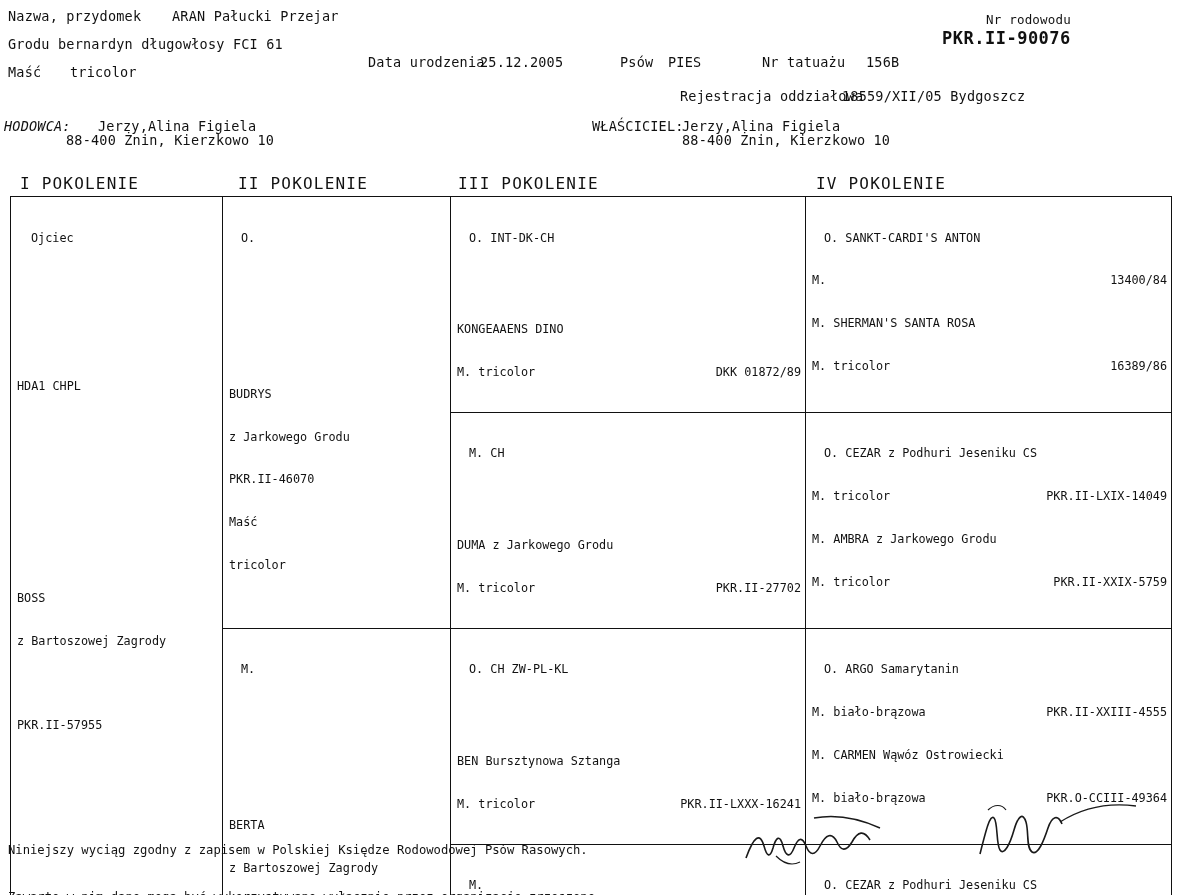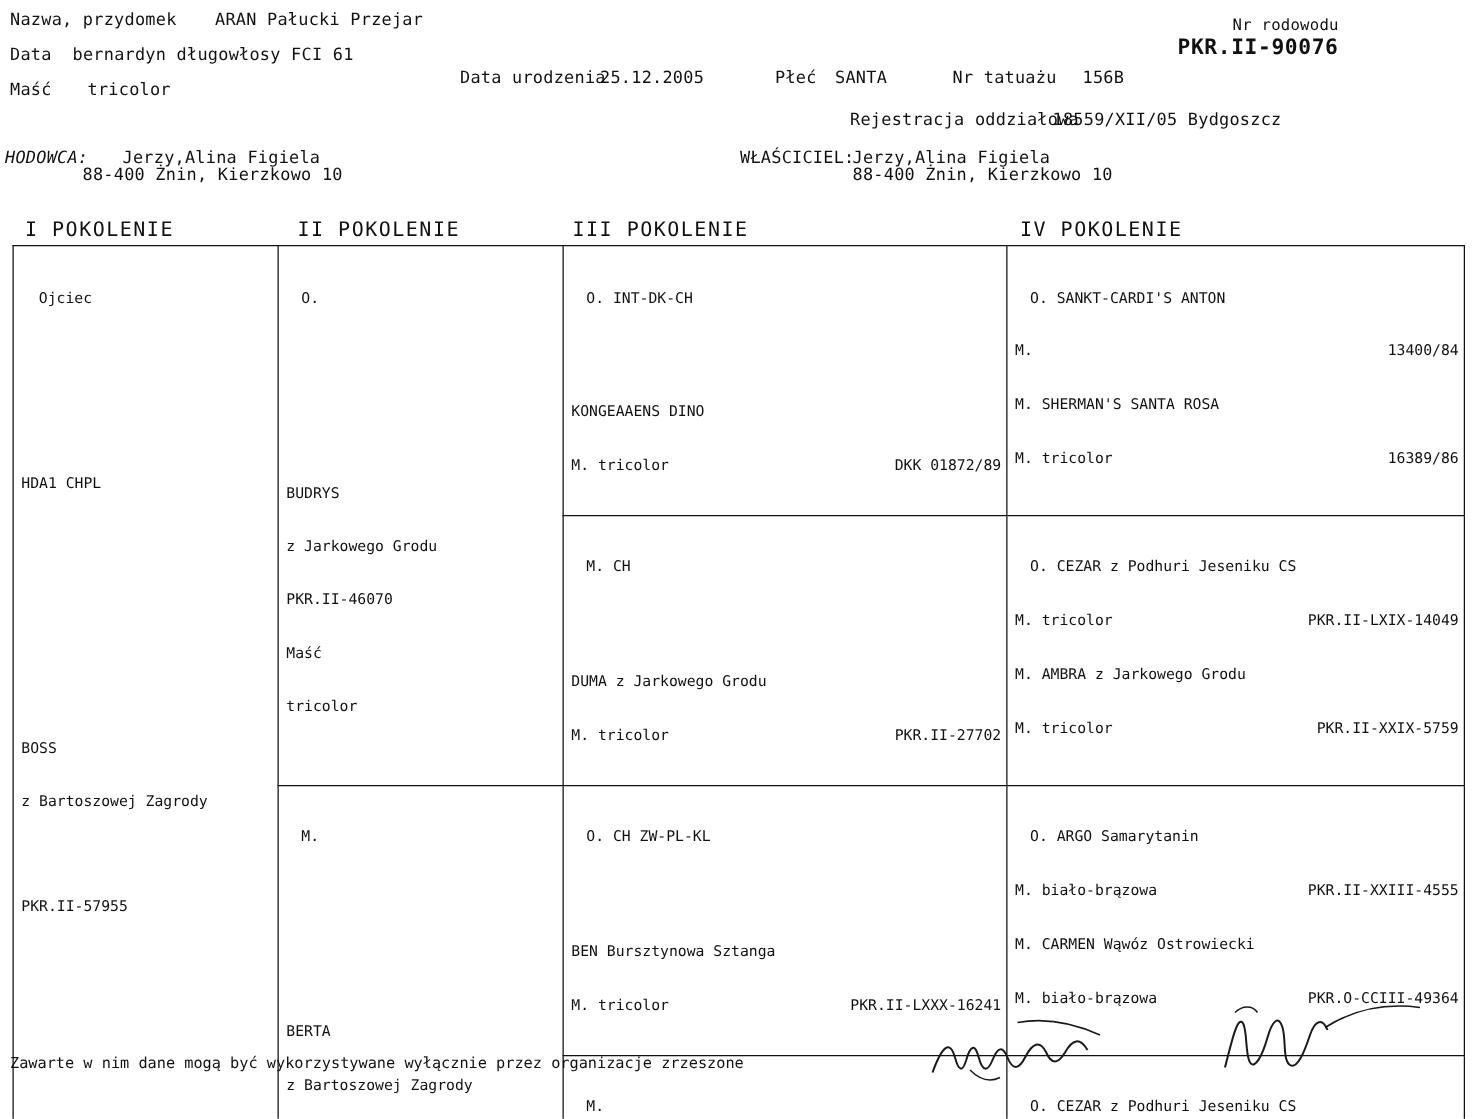--- a/index.html
+++ b/index.html
@@ -100,30 +100,30 @@
 </style>
 </head>
 <body>
 
 <div class="page">
 
   <div class="hdr">
     <span class="abs t13" style="left:8px; top:8px;">Nazwa, przydomek</span>
     <span class="abs t13" style="left:172px; top:8px;">ARAN Pałucki Przejar</span>
 
-    <span class="abs t13" style="left:8px; top:36px;">Data</span>
+    <span class="abs t13" style="left:8px; top:36px;">Grodu</span>
     <span class="abs t13" style="left:58px; top:36px;">bernardyn długowłosy FCI 61</span>
 
     <span class="abs t13" style="left:8px; top:64px;">Maść</span>
     <span class="abs t13" style="left:70px; top:64px;">tricolor</span>
 
     <span class="abs t13" style="left:368px; top:54px;">Data urodzenia</span>
     <span class="abs t13" style="left:480px; top:54px;">25.12.2005</span>
-    <span class="abs t13" style="left:620px; top:54px;">Płeć</span>
-    <span class="abs t13" style="left:668px; top:54px;">SANTA</span>
+    <span class="abs t13" style="left:620px; top:54px;">Psów</span>
+    <span class="abs t13" style="left:668px; top:54px;">PIES</span>
     <span class="abs t13" style="left:762px; top:54px;">Nr tatuażu</span>
     <span class="abs t13" style="left:866px; top:54px;">156B</span>
 
     <span class="abs t13" style="left:680px; top:88px;">Rejestracja oddziałowa</span>
     <span class="abs t13" style="left:842px; top:88px;">18559/XII/05 Bydgoszcz</span>
 
     <span class="abs t12" style="left:942px; top:12px;padding-left:44px;">Nr rodowodu</span>
     <span class="abs big" style="left:942px; top:28px;">PKR.II-90076</span>
 
     <span class="abs t13" style="left:4px; top:118px;font-style:italic;">HODOWCA:</span>
@@ -276,20 +276,21 @@
           
           
           
         </td>
       </tr>
 
     </tbody>
   </table>
 
   <div class="footer">
+    <span class="line">Niniejszy wyciąg zgodny z zapisem w Polskiej Księdze Rodowodowej Psów Rasowych.</span>
     <span class="line">Zawarte w nim dane mogą być wykorzystywane wyłącznie przez organizacje zrzeszone</span>
     
     
   </div>
 
   <svg class="sigsvg" style="left:740px; top:812px;" width="180" height="55" viewBox="0 0 180 55">
     <path d="M6,46 C14,24 20,20 24,34 C27,45 30,46 33,36 C36,25 40,22 43,34 C46,45 50,46 54,36 C58,26 62,24 66,34 C70,44 75,44 80,34 C86,22 92,20 97,30 C101,39 106,40 112,30 C118,19 124,18 130,28" fill="none" stroke="#1a1a1a" stroke-width="1.6"></path>
     <path d="M74,6 C96,2 118,6 140,16" fill="none" stroke="#1a1a1a" stroke-width="1.4"></path>
     <path d="M36,44 C44,52 52,54 60,50" fill="none" stroke="#1a1a1a" stroke-width="1.2"></path>
   </svg>

